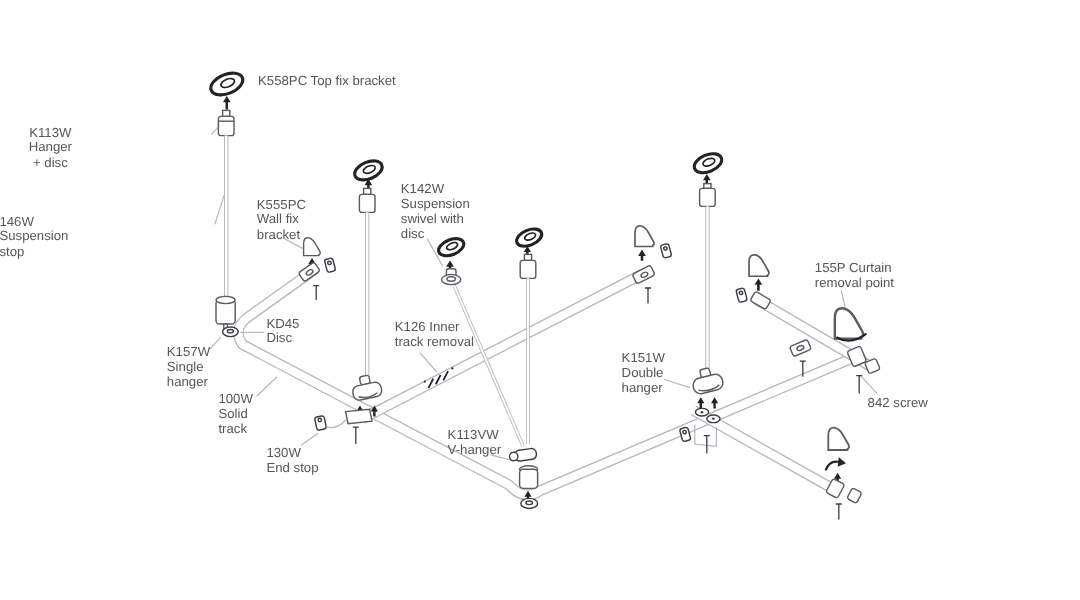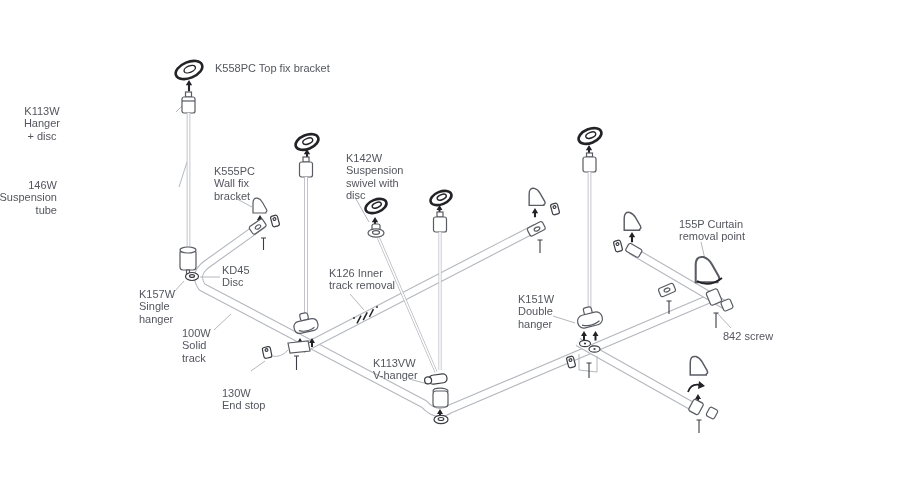--- a/index.html
+++ b/index.html
@@ -283,51 +283,51 @@
 
   <div id="callout-layer">
       <div class="callout" style="top: 62px; left: 215px;">
         <div>K558PC Top fix bracket</div>
       </div>
       <div class="callout" style="top: 105px; right: 720px; text-align: center;">
         <div>K113W</div>
         <div>Hanger</div>
         <div>+ disc</div>
       </div>
-      <div class="callout" style="top: 179px; right: 723px; text-align: right;">
+      <div class="callout" style="top: 179px; right: 723px; ">
         <div>146W</div>
         <div>Suspension</div>
-        <div>tube</div>
+        <div>stop</div>
       </div>
       <div class="callout" style="top: 165px; left: 214px;">
         <div>K555PC</div>
         <div>Wall fix</div>
         <div>bracket</div>
       </div>
-      <div class="callout" style="top: 152px; left: 334px; margin-left: 12px;">
+      <div class="callout" style="top: 152px; left: 334px;">
         <div>K142W</div>
         <div>Suspension</div>
         <div>swivel with</div>
         <div>disc</div>
       </div>
       <div class="callout" style="top: 288px; left: 139px;">
         <div>K157W</div>
         <div>Single</div>
         <div>hanger</div>
       </div>
       <div class="callout" style="top: 264px; left: 222px;">
         <div>KD45</div>
         <div>Disc</div>
       </div>
       <div class="callout" style="top: 327px; left: 182px;">
         <div>100W</div>
         <div>Solid</div>
         <div>track</div>
       </div>
-      <div class="callout" style="top: 372px; left: 222px; margin-top: 15px;">
+      <div class="callout" style="top: 372px; left: 222px;">
         <div>130W</div>
         <div>End stop</div>
       </div>
       <div class="callout" style="top: 267px; left: 329px;">
         <div>K126 Inner</div>
         <div>track removal</div>
       </div>
       <div class="callout" style="top: 357px; left: 373px;">
         <div>K113VW</div>
         <div>V-hanger</div>

